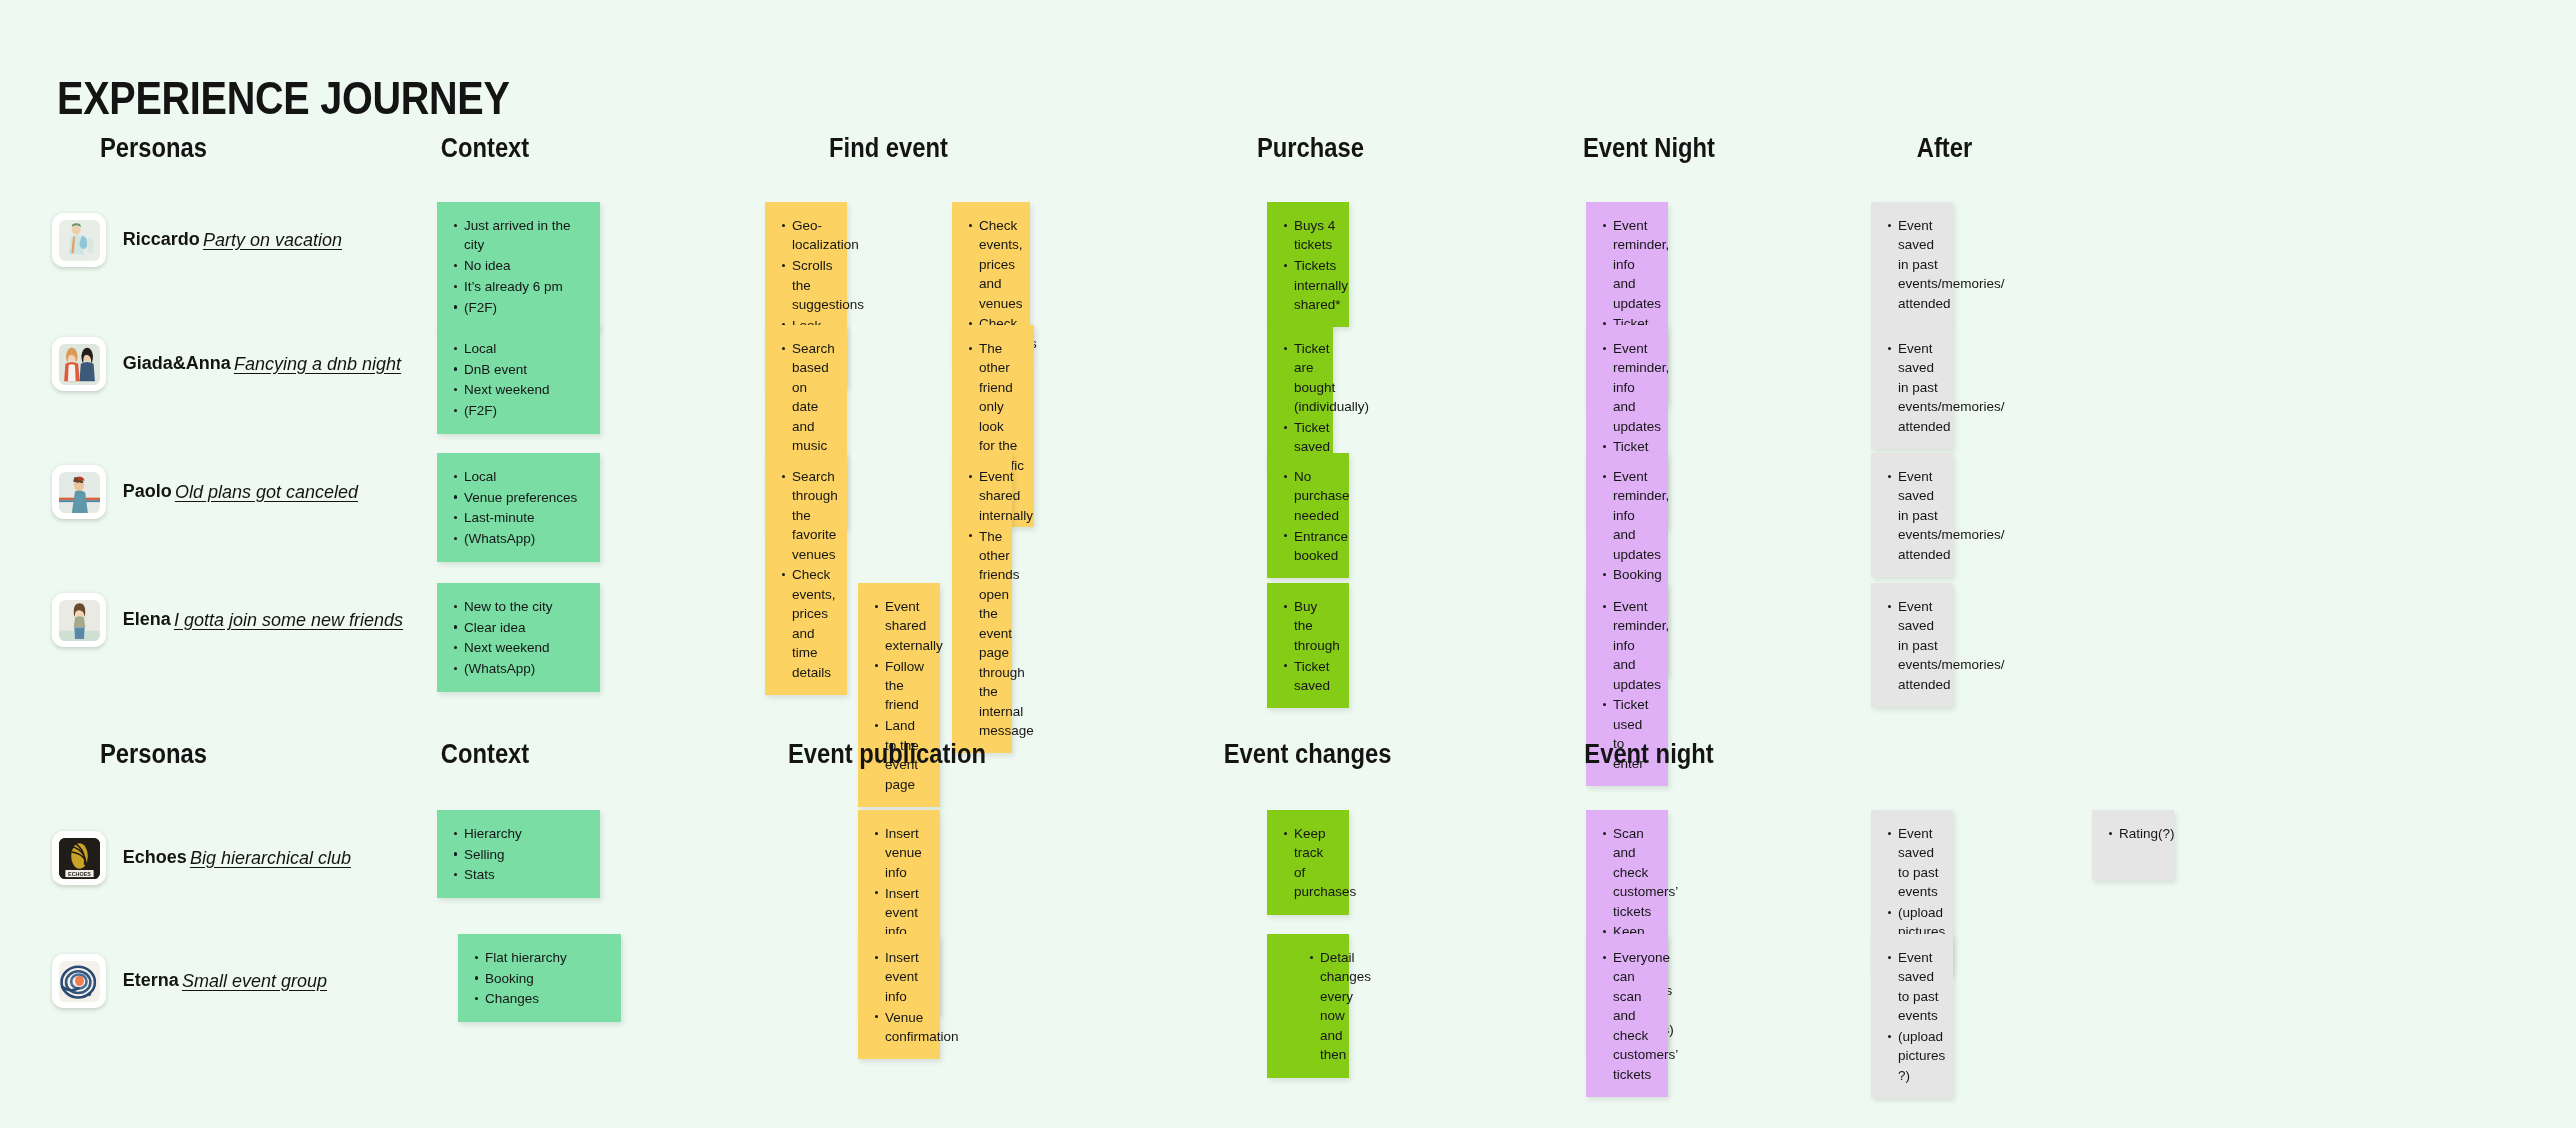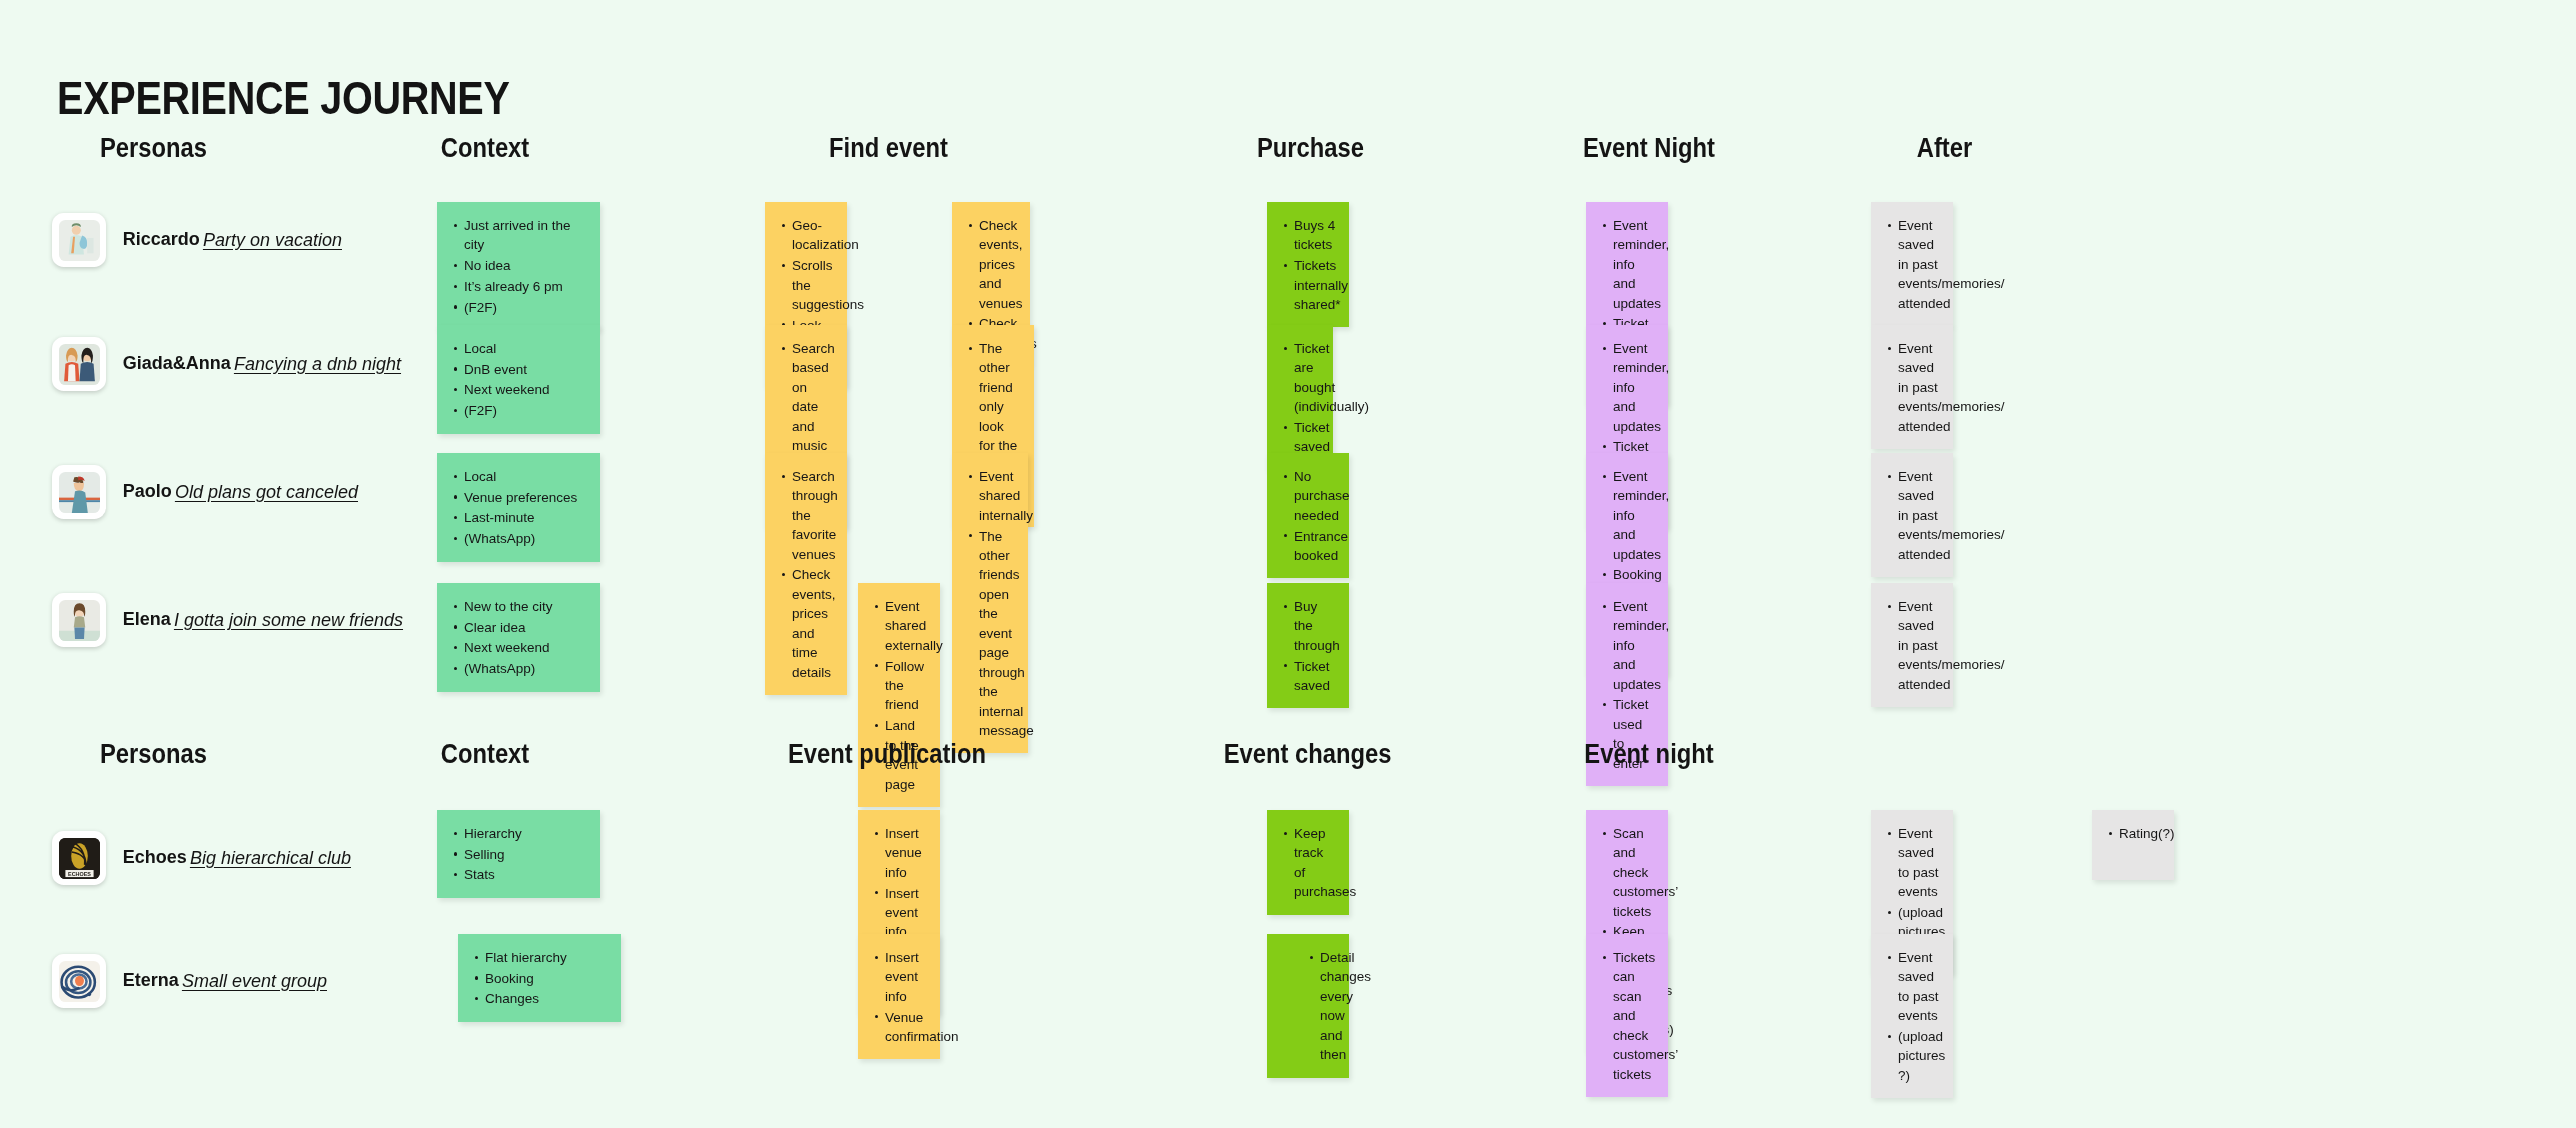--- a/index.html
+++ b/index.html
@@ -280,21 +280,21 @@
         <li>Last-minute</li>
         <li>(WhatsApp)</li>
       </ul>
     </div>
     <div class="note c-yellow" style="left: 765px; top: 453px; width: 82px; min-height: 70px;">
       <ul>
         <li>Search through the favorite venues</li>
         <li>Check events, prices and time details</li>
       </ul>
     </div>
-    <div class="note c-yellow" style="left: 952px; top: 453px; width: 76px; min-height: 70px;">
+    <div class="note c-yellow" style="left: 952px; top: 453px; width: 60px; min-height: 70px;">
       <ul>
         <li>Event shared internally</li>
         <li>The other friends open the event page through the internal message</li>
       </ul>
     </div>
     <div class="note c-blue" style="left: 1267px; top: 453px; width: 82px; min-height: 70px;">
       <ul>
         <li>No purchase needed</li>
         <li>Entrance booked</li>
       </ul>
@@ -429,21 +429,21 @@
         <li>Venue confirmation</li>
       </ul>
     </div>
     <div class="note c-blue" style="left: 1267px; top: 934px; width: 82px; min-height: 70px; padding-left: 39px;">
       <ul>
         <li>Detail changes every now and then</li>
       </ul>
     </div>
     <div class="note c-purple" style="left: 1586px; top: 934px; width: 82px; min-height: 70px;">
       <ul>
-        <li>Tickets can scan and check customers’ tickets</li>
+        <li>Everyone can scan and check customers’ tickets</li>
       </ul>
     </div>
     <div class="note c-gray" style="left: 1871px; top: 934px; width: 82px; min-height: 70px;">
       <ul>
         <li>Event saved to past events</li>
         <li>(upload pictures ?)</li>
       </ul>
     </div>
   </div>
 

